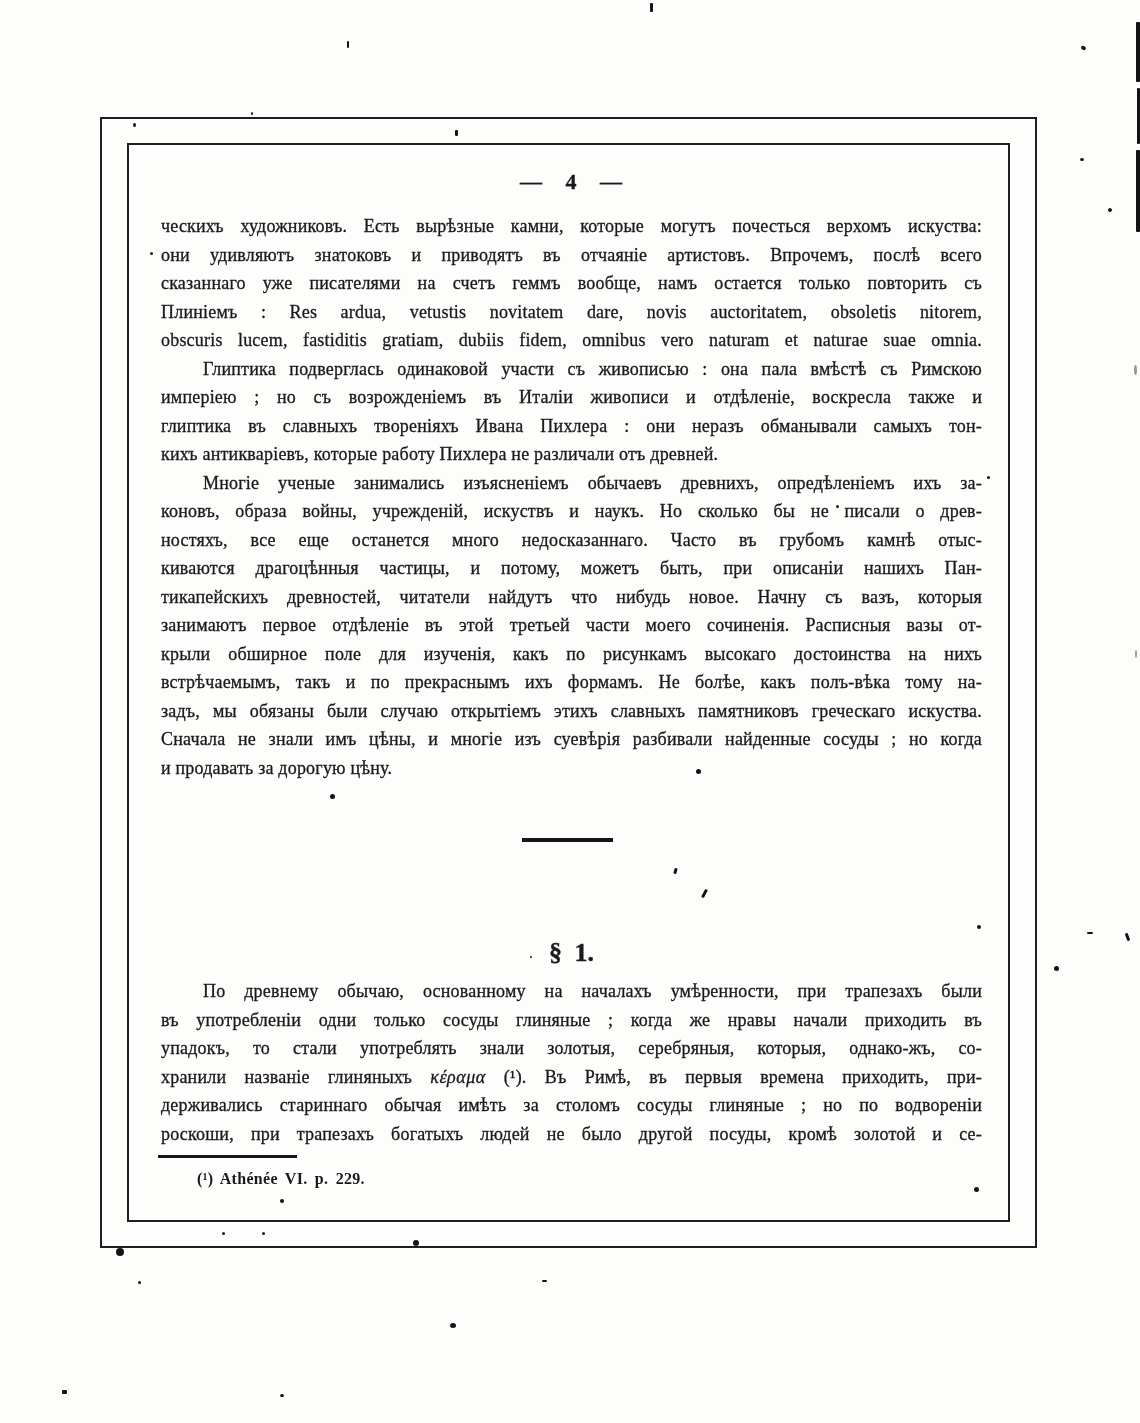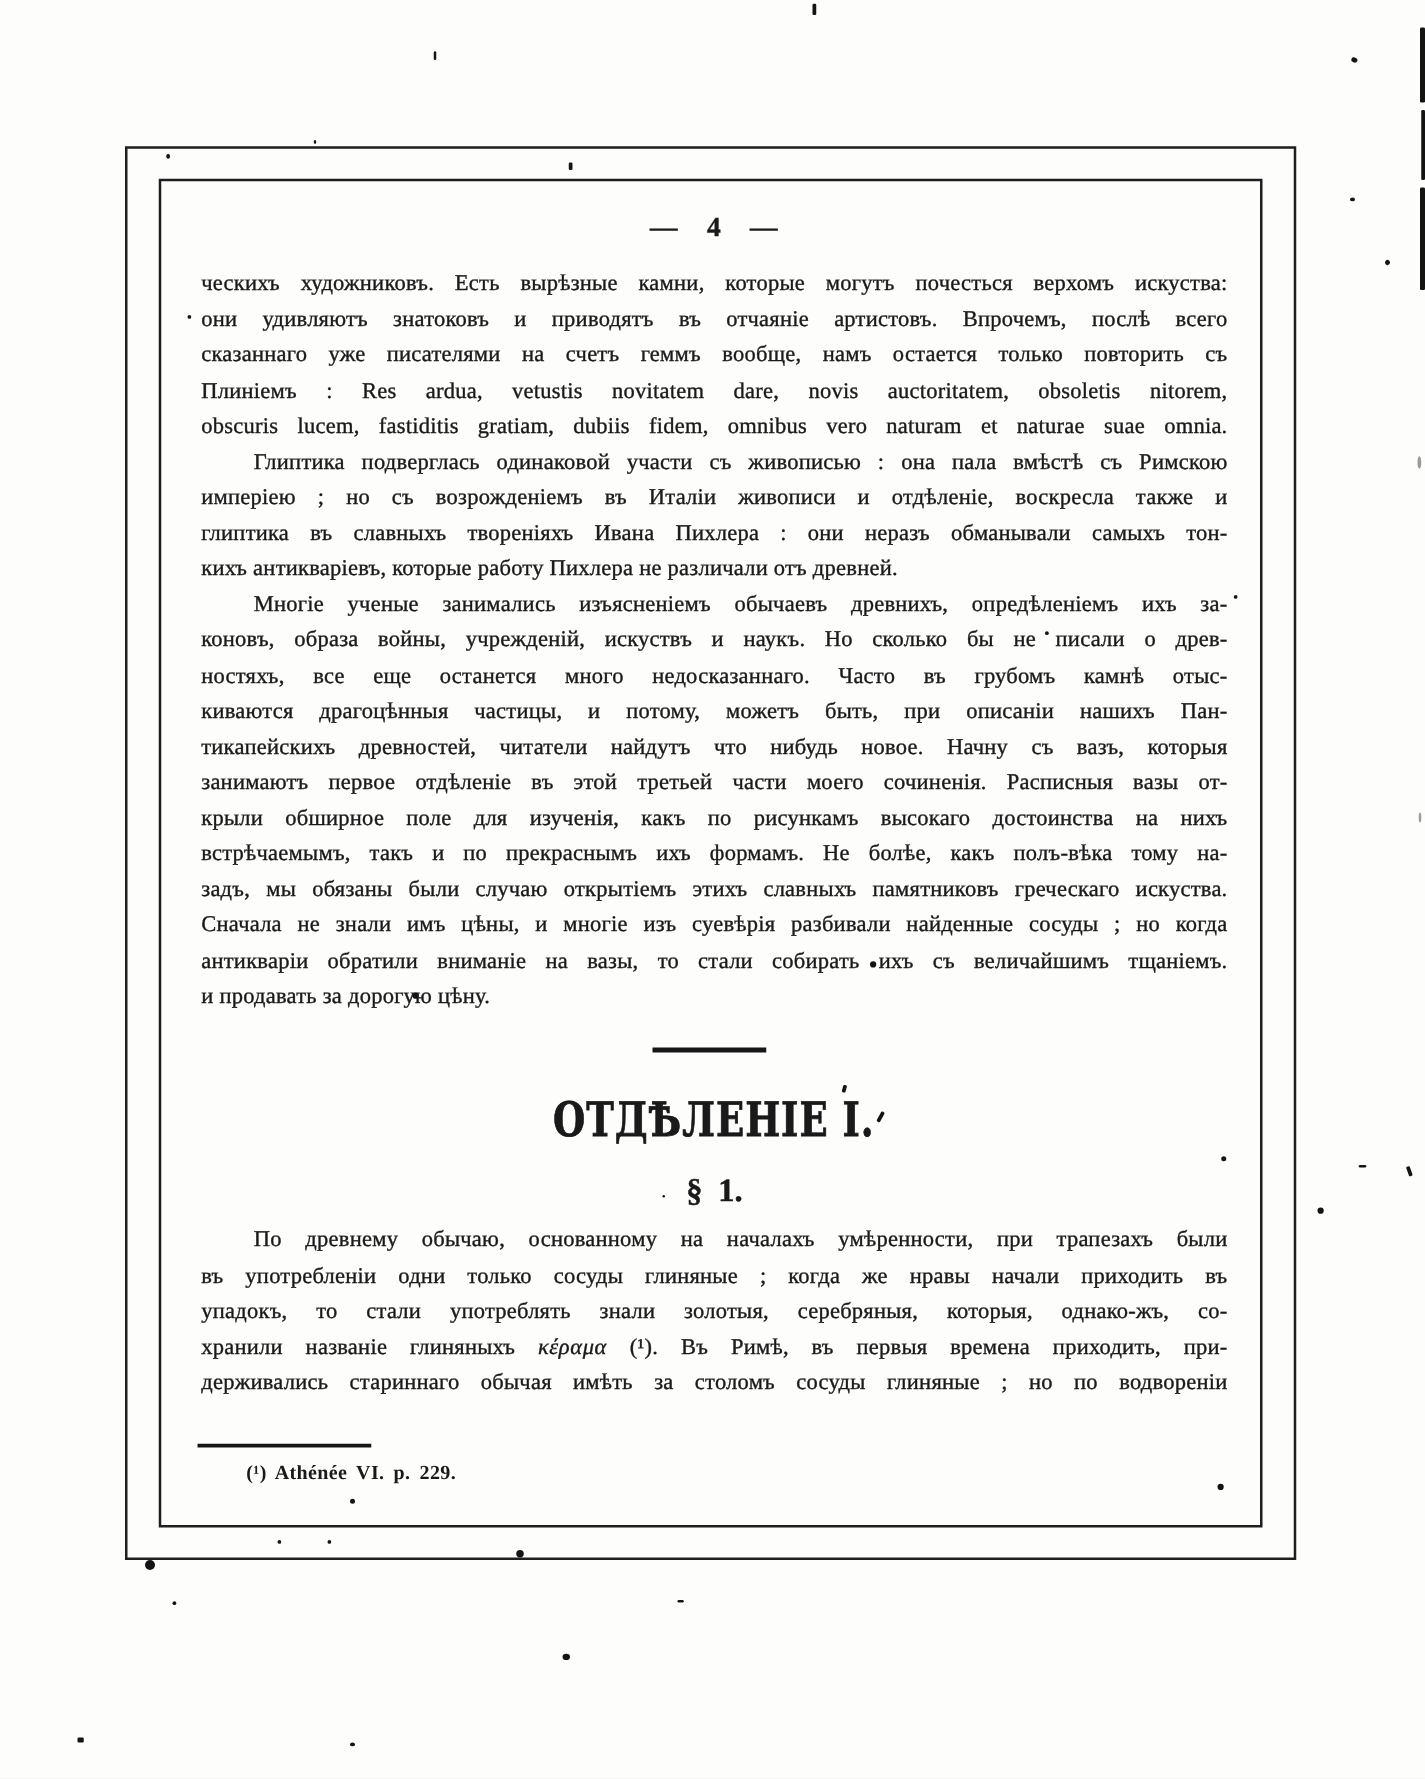--- a/index.html
+++ b/index.html
@@ -83,36 +83,35 @@
       <div class="ln ind">Многіе ученые занимались изъясненіемъ обычаевъ древнихъ, опредѣленіемъ ихъ за-</div>
       <div class="ln">коновъ, образа войны, учрежденій, искуствъ и наукъ. Но сколько бы не писали о древ-</div>
       <div class="ln">ностяхъ, все еще останется много недосказаннаго. Часто въ грубомъ камнѣ отыс-</div>
       <div class="ln">киваются драгоцѣнныя частицы, и потому, можетъ быть, при описаніи нашихъ Пан-</div>
       <div class="ln">тикапейскихъ древностей, читатели найдутъ что нибудь новое. Начну съ вазъ, которыя</div>
       <div class="ln">занимаютъ первое отдѣленіе въ этой третьей части моего сочиненія. Расписныя вазы от-</div>
       <div class="ln">крыли обширное поле для изученія, какъ по рисункамъ высокаго достоинства на нихъ</div>
       <div class="ln">встрѣчаемымъ, такъ и по прекраснымъ ихъ формамъ. Не болѣе, какъ полъ-вѣка тому на-</div>
       <div class="ln">задъ, мы обязаны были случаю открытіемъ этихъ славныхъ памятниковъ греческаго искуства.</div>
       <div class="ln">Сначала не знали имъ цѣны, и многіе изъ суевѣрія разбивали найденные сосуды ; но когда</div>
-      <div class="ln">антикваріи обратили вниманіе на вазы, то стали собирать ихъ съ величайшимъ тщаніемъ.</div>
       <div class="ln end">и продавать за дорогую цѣну.</div>
     </div>
 
   <div class="sep-rule"></div>
 
-  <h1 class="heading"><span>ОТДѢЛЕНІЕ I.</span></h1>
 
   <div class="smark">§ 1.</div>
 
   <div class="textblock" id="section-text">
       <div class="ln ind">По древнему обычаю, основанному на началахъ умѣренности, при трапезахъ были</div>
       <div class="ln">въ употребленіи одни только сосуды глиняные ; когда же нравы начали приходить въ</div>
       <div class="ln">упадокъ, то стали употреблять знали золотыя, серебряныя, которыя, однако-жъ, со-</div>
       <div class="ln"><span>хранили названіе глиняныхъ </span><span class="it">κέραμα</span><span> (¹). Въ Римѣ, въ первыя времена приходить, при-</span></div>
       <div class="ln">держивались стариннаго обычая имѣть за столомъ сосуды глиняные ; но по водвореніи</div>
+      <div class="ln">роскоши, при трапезахъ богатыхъ людей не было другой посуды, кромѣ золотой и се-</div>
     </div>
 
   <div class="fn-rule"></div>
   <div class="footnote">(¹) Athénée VI. p. 229.</div>
 
   <div class="sp bar" style="left:650px;top:3px;width:3px;height:9px;"></div>
   <div class="sp bar" style="left:347px;top:41px;width:2px;height:7px;"></div>
   <div class="sp" style="left:133px;top:123px;width:3px;height:4px;"></div>
   <div class="sp" style="left:251px;top:112px;width:2px;height:3px;"></div>
   <div class="sp bar" style="left:455px;top:130px;width:3px;height:6px;"></div>

